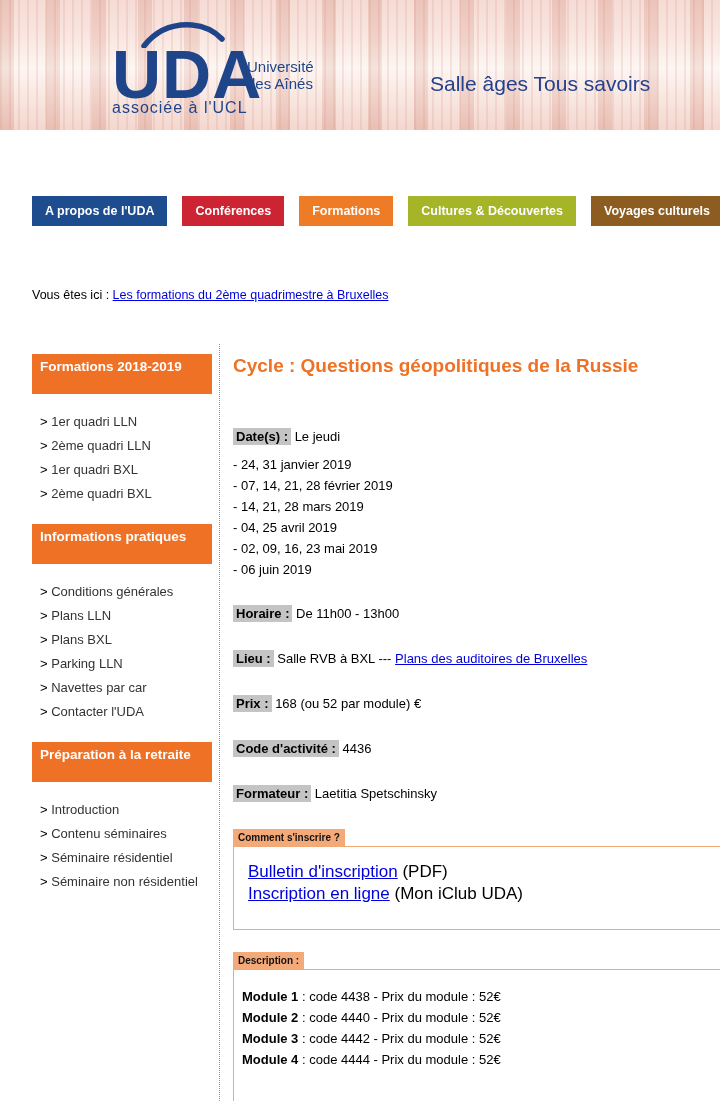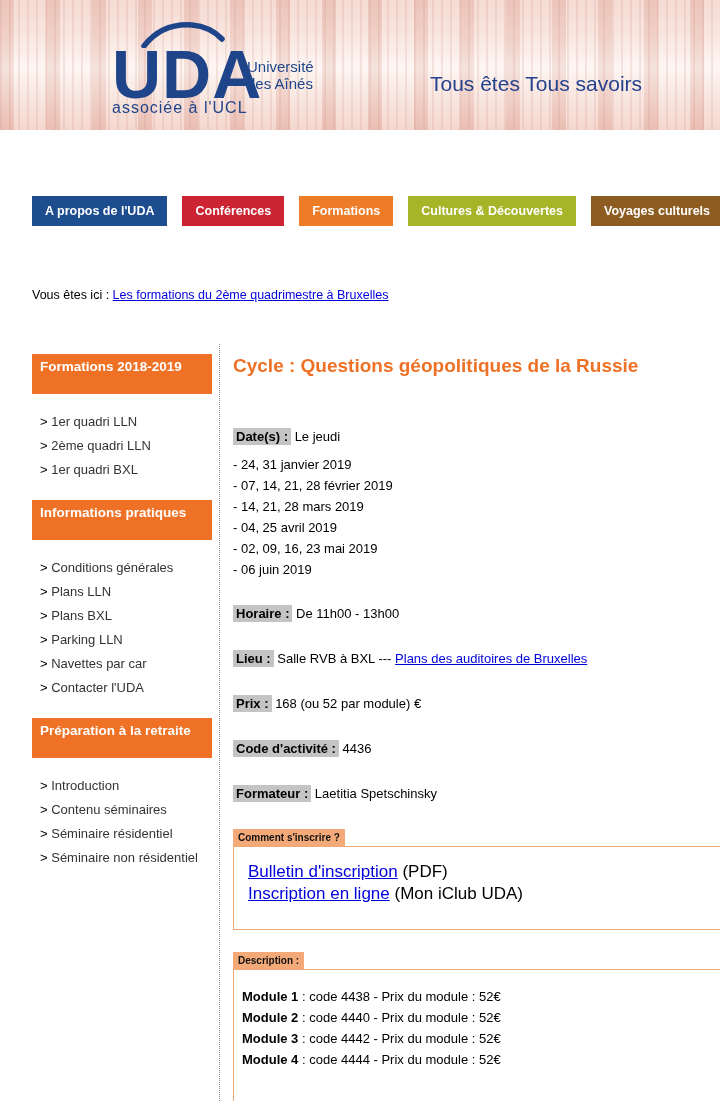--- a/index.html
+++ b/index.html
@@ -68,21 +68,21 @@
 <header class="site-header">
   <svg class="logo-arc" width="86" height="26" viewBox="0 0 86 26">
     <path d="M4 24 Q 22 1 52 3 Q 70 4.5 82 17" fill="none" stroke="#1e4489" stroke-width="5.5" stroke-linecap="round"></path>
   </svg>
   <div class="logo-acronym">UDA</div>
   <div class="logo-sub">
     <div>Université</div>
     <div>des Aînés</div>
   </div>
   <div class="logo-affil">associée à l'UCL</div>
-  <div class="tagline">Tous êtes Tous savoirs</div>
+  <div class="tagline">Salle âges Tous savoirs</div>
 </header>
 
 <nav class="main-nav">
   <a href="#" class="nav-btn" style="background-color: rgb(29, 76, 143);">A propos de l'UDA</a>
   <a href="#" class="nav-btn" style="background-color: rgb(204, 36, 51);">Conférences</a>
   <a href="#" class="nav-btn" style="background-color: rgb(238, 123, 38);">Formations</a>
   <a href="#" class="nav-btn" style="background-color: rgb(166, 180, 39);">Cultures &amp; Découvertes</a>
   <a href="#" class="nav-btn" style="background-color: rgb(141, 92, 32);">Voyages culturels</a>
 
 </nav>
@@ -93,20 +93,21 @@
 </div>
 
 <div class="content">
 
   <aside class="sidebar">
     <div class="side-header first">Formations 2018-2019</div>
     <ul class="side-list">
       <li><span>&gt;</span> <a href="#">1er quadri LLN</a></li>
       <li><span>&gt;</span> <a href="#">2ème quadri LLN</a></li>
       <li><span>&gt;</span> <a href="#">1er quadri BXL</a></li>
+      <li><span>&gt;</span> <a href="#">2ème quadri BXL</a></li>
     </ul>
 
     <div class="side-header">Informations pratiques</div>
     <ul class="side-list">
       <li><span>&gt;</span> <a href="#">Conditions générales</a></li>
       <li><span>&gt;</span> <a href="#">Plans LLN</a></li>
       <li><span>&gt;</span> <a href="#">Plans BXL</a></li>
       <li><span>&gt;</span> <a href="#">Parking LLN</a></li>
       <li><span>&gt;</span> <a href="#">Navettes par car</a></li>
       <li><span>&gt;</span> <a href="#">Contacter l'UDA</a></li>

